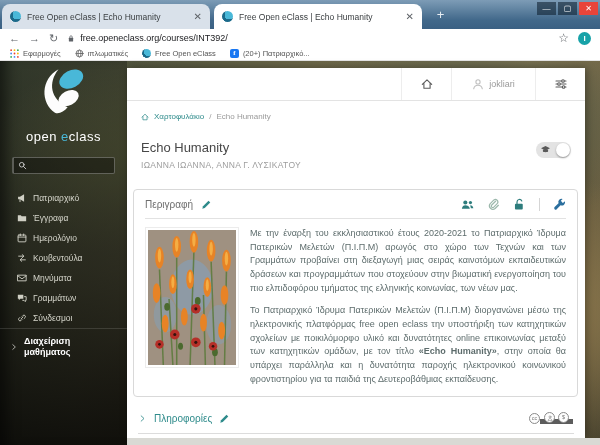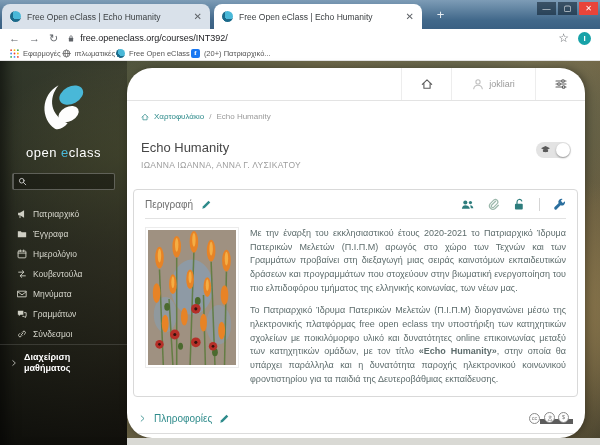--- a/index.html
+++ b/index.html
@@ -26,41 +26,41 @@
     color:#fff; background:rgba(10,25,40,.55); }
   .winbtn.close { background:#e8443a; }
 
   .urlbar { height:18px; background:#fff; display:flex; align-items:center; gap:9px; padding:0 9px; }
   .navglyph { color:#5f6368; font-size:11px; line-height:1; }
   .url-text { flex:1; font-size:9px; color:#202124; display:flex; align-items:center; gap:5px; }
   .avatar { width:13px; height:13px; border-radius:50%; background:#17a2a8; color:#fff;
     font-size:8px; line-height:13px; text-align:center; font-weight:bold; }
 
   .bookmarks { height:14px; background:#fff; border-bottom:1px solid #e4e4e4;
-    display:flex; align-items:center; gap:1px; padding:0 10px; font-size:7.5px; color:#555; }
+    display:flex; align-items:center; gap:14px; padding:0 10px; font-size:7.5px; color:#555; }
   .bm { display:flex; align-items:center; gap:4px; }
   .fb-badge { width:9px; height:9px; background:#1877f2; color:#fff; border-radius:2px;
     font-size:7px; line-height:9px; text-align:center; font-weight:bold; font-family:"Liberation Serif",serif; }
 
   
   .page { position:absolute; top:61px; left:0; right:0; bottom:0;
     background:
       radial-gradient(ellipse 220px 140px at 22% 25%, rgba(105,110,70,.85), transparent 70%),
       radial-gradient(ellipse 260px 160px at 80% 15%, rgba(70,85,70,.8), transparent 70%),
       radial-gradient(ellipse 240px 200px at 88% 65%, rgba(160,135,85,.9), transparent 70%),
       radial-gradient(ellipse 280px 160px at 45% 90%, rgba(75,62,40,.9), transparent 70%),
       linear-gradient(115deg,#3c4636,#6b6648 40%,#8d7c55 68%,#4a442f); }
   .page::after { content:""; position:absolute; left:127px; right:0; bottom:0; height:7px;
     background:#d9d9d4; }
 
   
   .sidebar { position:absolute; left:0; top:0; width:127px; height:100%;
     background:linear-gradient(rgba(28,30,22,.38), rgba(12,12,9,.62) 55%, rgba(5,5,4,.88));
     box-shadow:inset 14px 0 14px -8px rgba(0,0,0,.55); color:#e8e8e0; }
-  .logo-wrap { text-align:center; padding-top:16px; }
+  .logo-wrap { text-align:center; }
   .logo { width:58px; height:58px; margin:0 auto; }
   .brand { font-size:13px; color:#fff; margin-top:6px; letter-spacing:.5px; }
   .brand .e { color:#49b8d8; }
   .searchbox { margin:13px 12px 0; display:flex; height:17px;
     background:rgba(0,0,0,.35); border:1px solid rgba(255,255,255,.28); border-radius:2px; }
   .searchbox input { flex:1; min-width:0; background:transparent; border:0; outline:none;
     color:#ddd; font-size:8px; padding:0 5px; font-family:"Liberation Sans",sans-serif; }
   .searchbox input::placeholder { color:#b5b5ad; }
   .search-btn { width:18px; border-left:1px solid rgba(255,255,255,.28);
     display:flex; align-items:center; justify-content:center; color:#ddd; }
@@ -70,21 +70,21 @@
     font-size:9px; font-weight:bold; color:#fff; border-top:1px solid rgba(255,255,255,.13);
     cursor:pointer; }
   .nav-head .ic { width:8px; height:8px; color:#e0e0d8; }
   .nav-head span.lbl { max-width:86px; line-height:1.25; }
   .nav-item { display:flex; align-items:center; gap:6px; padding:5px 8px 5px 17px;
     font-size:8.5px; color:#d6d6cc; cursor:pointer; }
   .nav-item .ic { width:10px; height:10px; color:#cfcfc4; }
 
   
   .card { position:absolute; left:127px; top:7px; width:458px; bottom:7px;
-    background:#fff; box-shadow:2px 0 8px rgba(0,0,0,.35);border-radius:25px; }
+    background:#fff; box-shadow:2px 0 8px rgba(0,0,0,.35); }
   .card-header { height:33px; border-bottom:1px solid #e3e3e3; display:flex; justify-content:flex-end; }
   .hcell { width:50px; border-left:1px solid #ededed; display:flex; align-items:center;
     justify-content:center; gap:5px; color:#5a5a5a; cursor:pointer; }
   .hcell.user { width:84px; color:#9a9a9a; font-size:9px; }
   .hcell .ic { width:12px; height:12px; }
   .hcell.user .ic { color:#c0c0c0; }
 
   .breadcrumb { display:flex; align-items:center; gap:5px; padding:11px 14px 0; font-size:8px; color:#9a9a9a; }
   .breadcrumb .ic { width:8px; height:8px; color:#2e8b8b; }
   .bc-link { color:#2e8b8b; cursor:pointer; }

